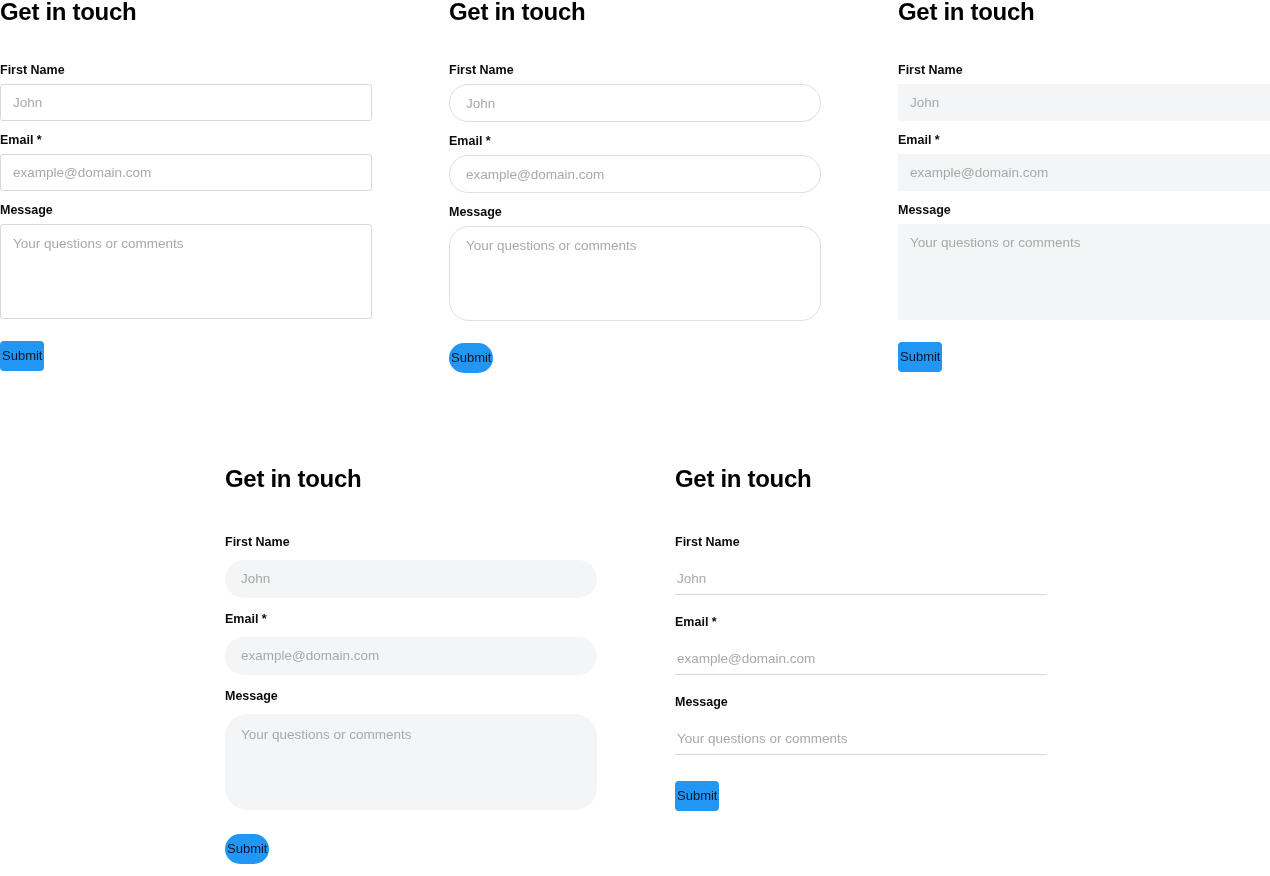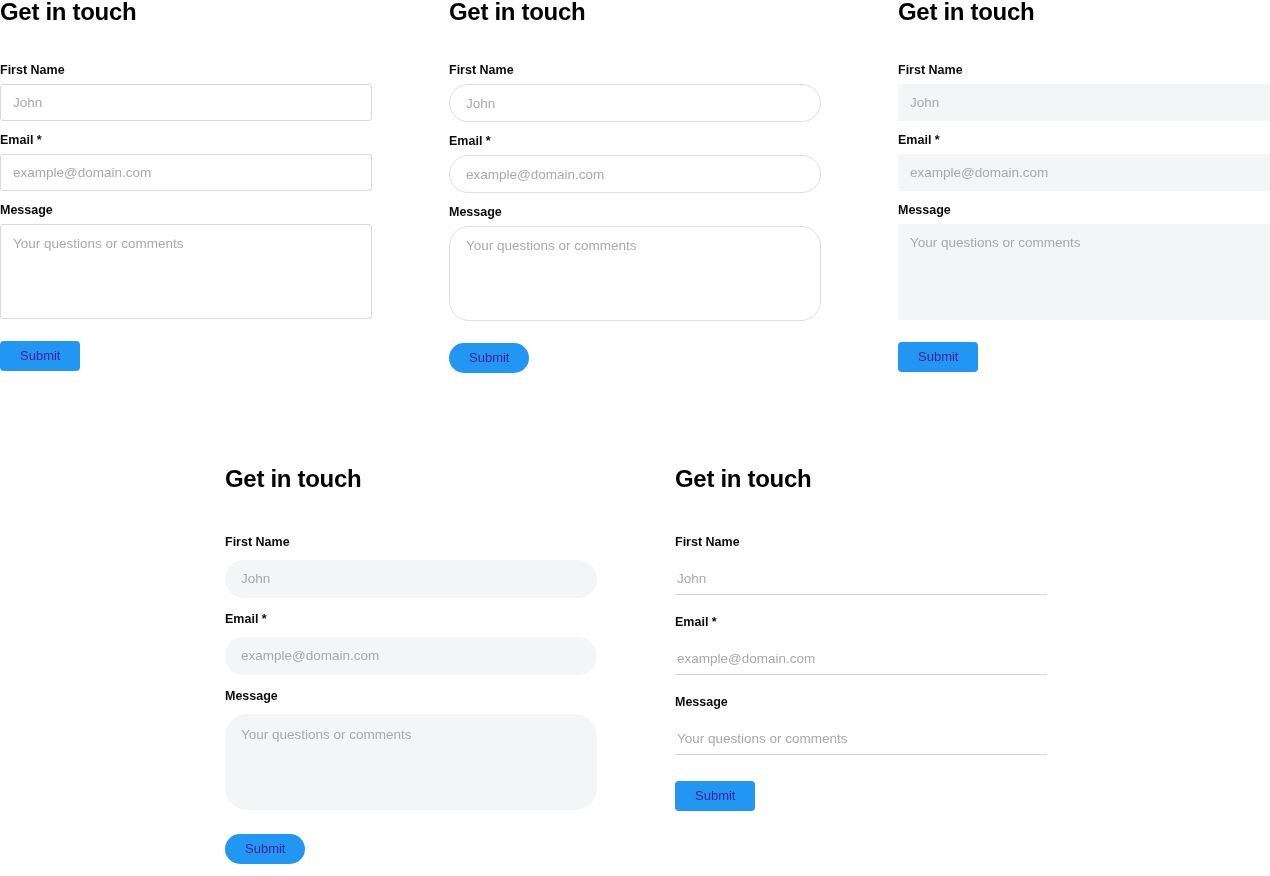--- a/index.html
+++ b/index.html
@@ -144,25 +144,25 @@
     resize: none;
     overflow: hidden;
   }
   .v-underline .btn-submit {
     border-radius: 4px;
   }
 
   .btn-submit {
     border: none;
     background: #2196f3;
-    color: #4c1d95;
+    color: #0f172a;
     font-family: "Liberation Sans", sans-serif;
     font-size: 13px;
     cursor: pointer;
-    padding: 0 20px;
+    padding: 0 2px;
     height: 30px;
     line-height: 30px;
     display: inline-block;
     text-align: center;
   }
 
   
   #form-1 { left: 0px;   top: -2px;  width: 372px; }
   #form-2 { left: 449px; top: -2px;  width: 372px; }
   #form-3 { left: 898px; top: -2px;  width: 372px; }

